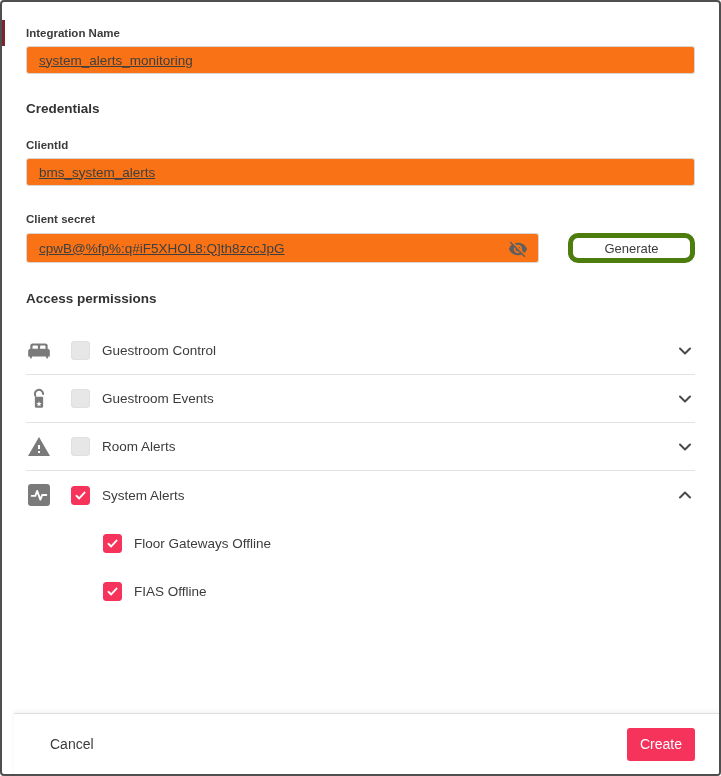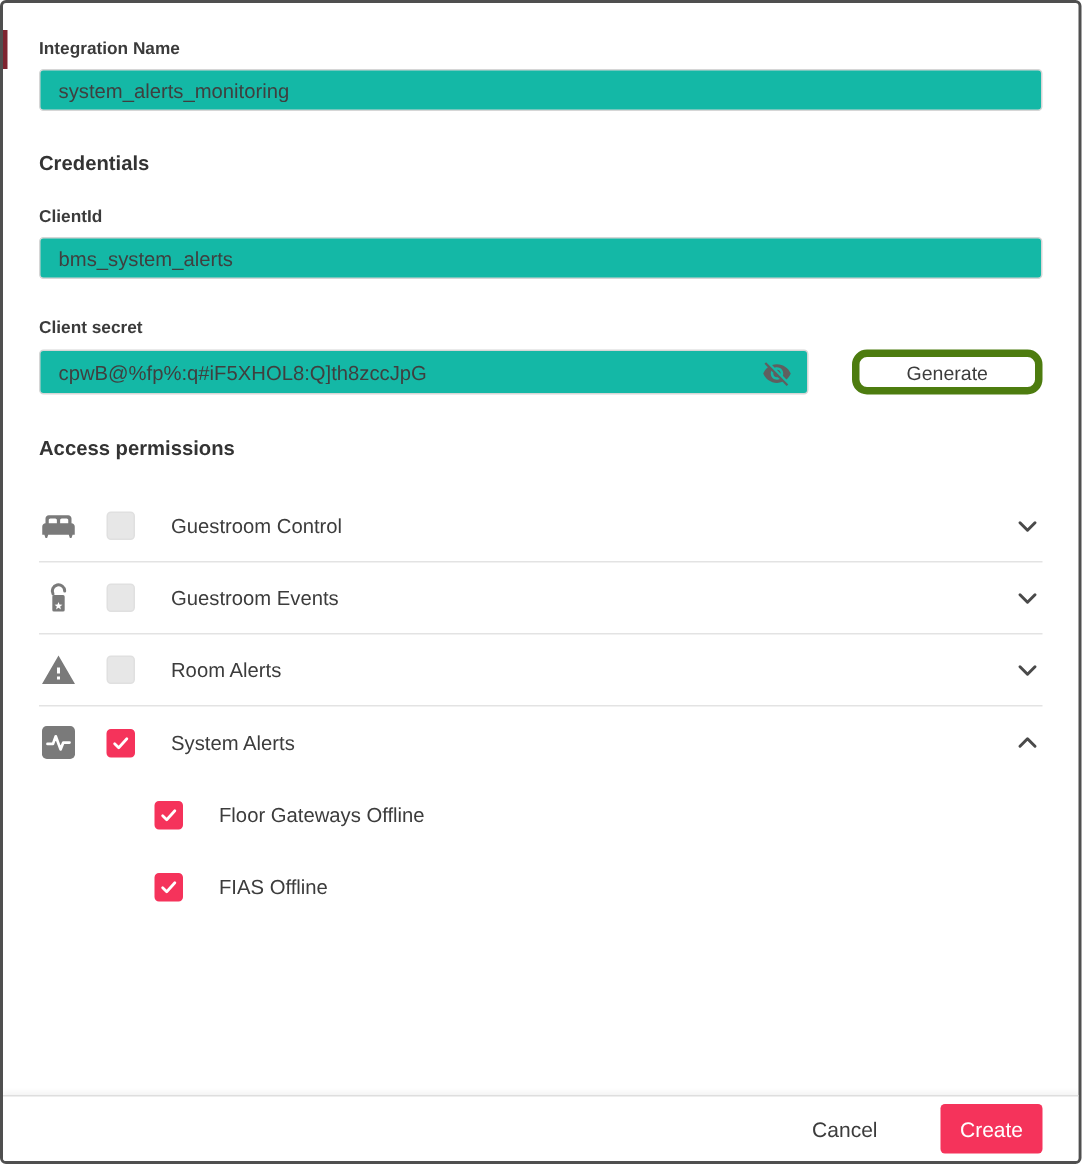--- a/index.html
+++ b/index.html
@@ -17,23 +17,23 @@
   .content { padding:0 24px; }
   .dialog-title { margin-top:27px; font-size:17px; font-weight:bold; color:#2e2e2e; letter-spacing:.2px; }
   .field-label { font-size:11.5px; font-weight:bold; color:#3b3b3b; }
   .section-heading { font-size:13.5px; font-weight:bold; color:#333; }
   .mt-int-label { margin-top:25px; }
   .mt-cred { margin-top:27px; }
   .mt-clientid { margin-top:23px; }
   .mt-secret { margin-top:27px; }
   .text-input {
     width:100%; height:28px; margin-top:7px;
-    background:#14b8a6; border:1px solid #d6d6d6; border-radius:3px;
+    background:#f97316; border:1px solid #d6d6d6; border-radius:3px;
     padding:0 12px; font-size:13.5px; color:#3f3f3f;
-    font-family:"Liberation Sans", sans-serif; outline:none;
+    font-family:"Liberation Sans", sans-serif; outline:none;text-decoration:underline;
   }
   .secret-row { display:flex; align-items:flex-start; margin-top:8px; }
   .secret-wrap { flex:1; position:relative; }
   .secret-wrap .text-input { margin-top:0; height:30px; padding-right:42px; }
   .eye-btn { position:absolute; right:10px; top:5px; width:22px; height:22px; cursor:pointer;
     display:flex; align-items:center; justify-content:center; }
   .generate-btn {
     width:127px; height:30px; margin-left:29px; background:#fff;
     border:5px solid #4d7c0f; border-radius:10px; font-size:13px; color:#3c3c3c;
     font-family:"Liberation Sans", sans-serif; cursor:pointer;
@@ -47,27 +47,27 @@
   .perm-list { margin-top:21px; }
   .perm-row { display:flex; align-items:center; height:48px; }
   .perm-row.divided { border-bottom:1px solid #e3e3e3; }
   .perm-icon { width:26px; display:flex; justify-content:center; margin-right:19px; }
   .cb {
     width:19px; height:19px; border-radius:3px; background:#e7e7e7;
     border:1px solid #e0e0e0; cursor:pointer; flex:0 0 auto;
     display:flex; align-items:center; justify-content:center;
   }
   .cb.checked { background:#F5335B; border-color:#F5335B; }
-  .perm-label { margin-left:24px; font-size:13.5px; color:#3c3c3c; }
+  .perm-label { margin-left:12px; font-size:13.5px; color:#3c3c3c; }
   .chevron { margin-left:auto; cursor:pointer; display:flex; align-items:center; }
   .child-row { display:flex; align-items:center; height:48px; padding-left:77px; }
   .footer {
-    position:absolute; left:0; right:0; bottom:0; height:44px;
+    position:absolute; left:12px; right:0; bottom:0; height:61px;
     border-top:1px solid #dedede; box-shadow:0 -2px 4px rgba(0,0,0,0.05);
-    display:flex; align-items:center; justify-content:flex-end;
+    display:flex; align-items:center; justify-content:space-between;
     padding:0 24px; background:#fff;
   }
   .cancel-btn {
     background:none; border:none; font-size:14px; color:#3c3c3c; cursor:pointer;
     font-family:"Liberation Sans", sans-serif; padding:8px 12px; margin-right:30px;
   }
   .create-btn {
     width:68px; height:33px; background:#F5335B; color:#fff; border:none;
     border-radius:3px; font-size:14px; cursor:pointer;
     font-family:"Liberation Sans", sans-serif;

